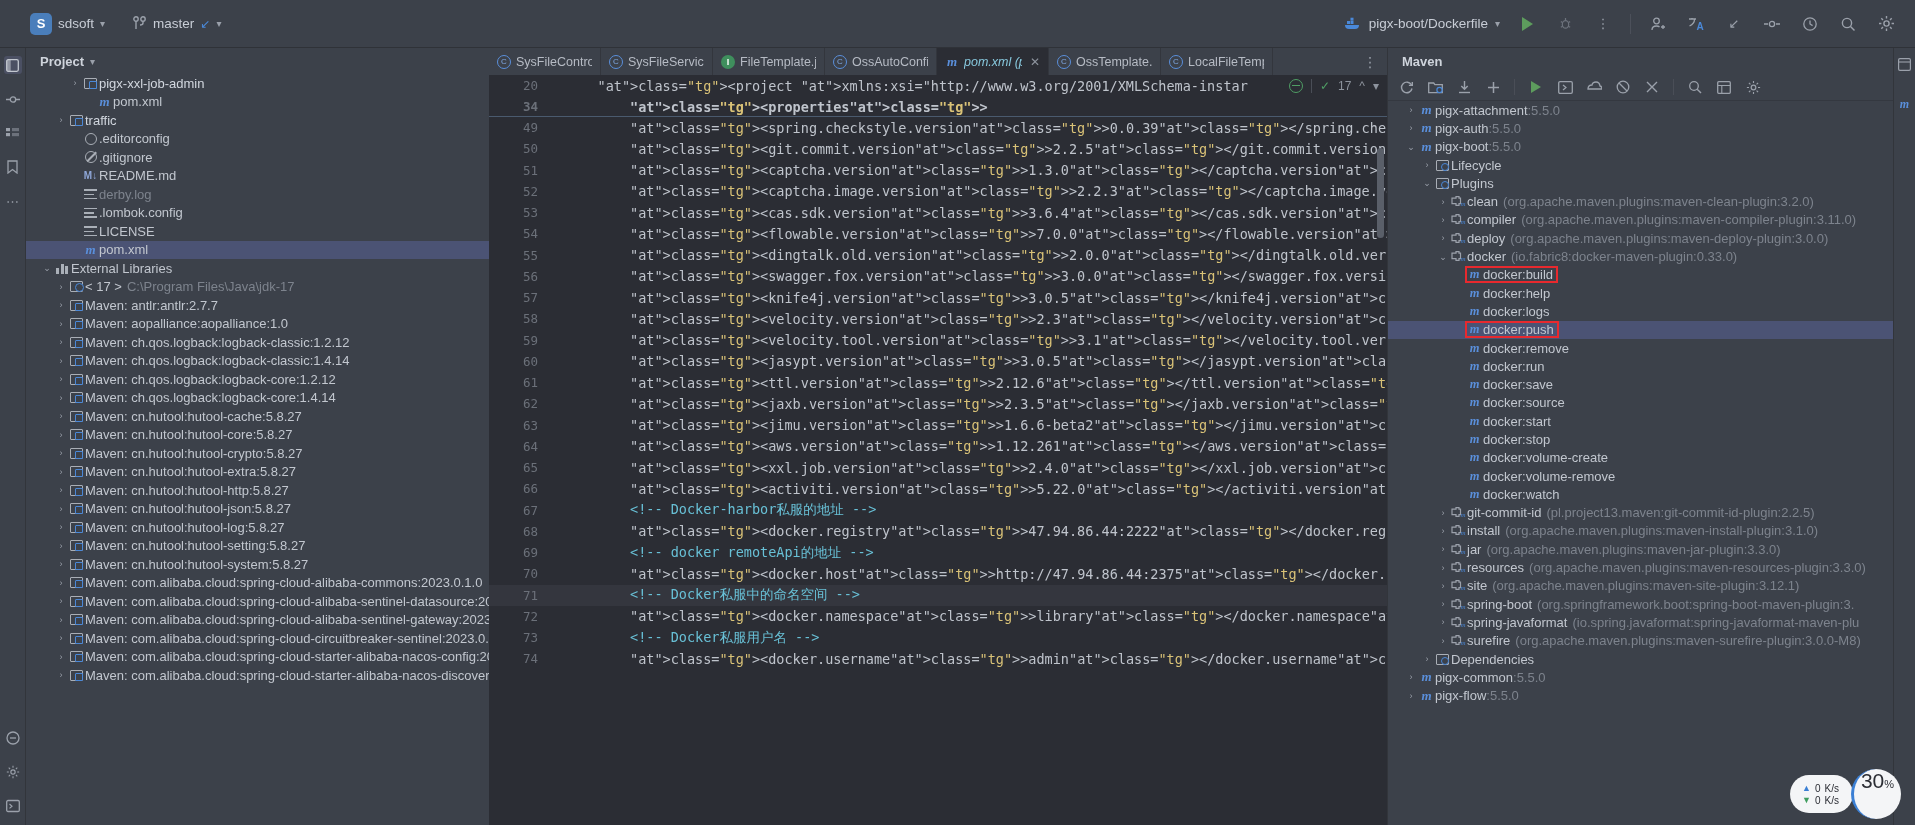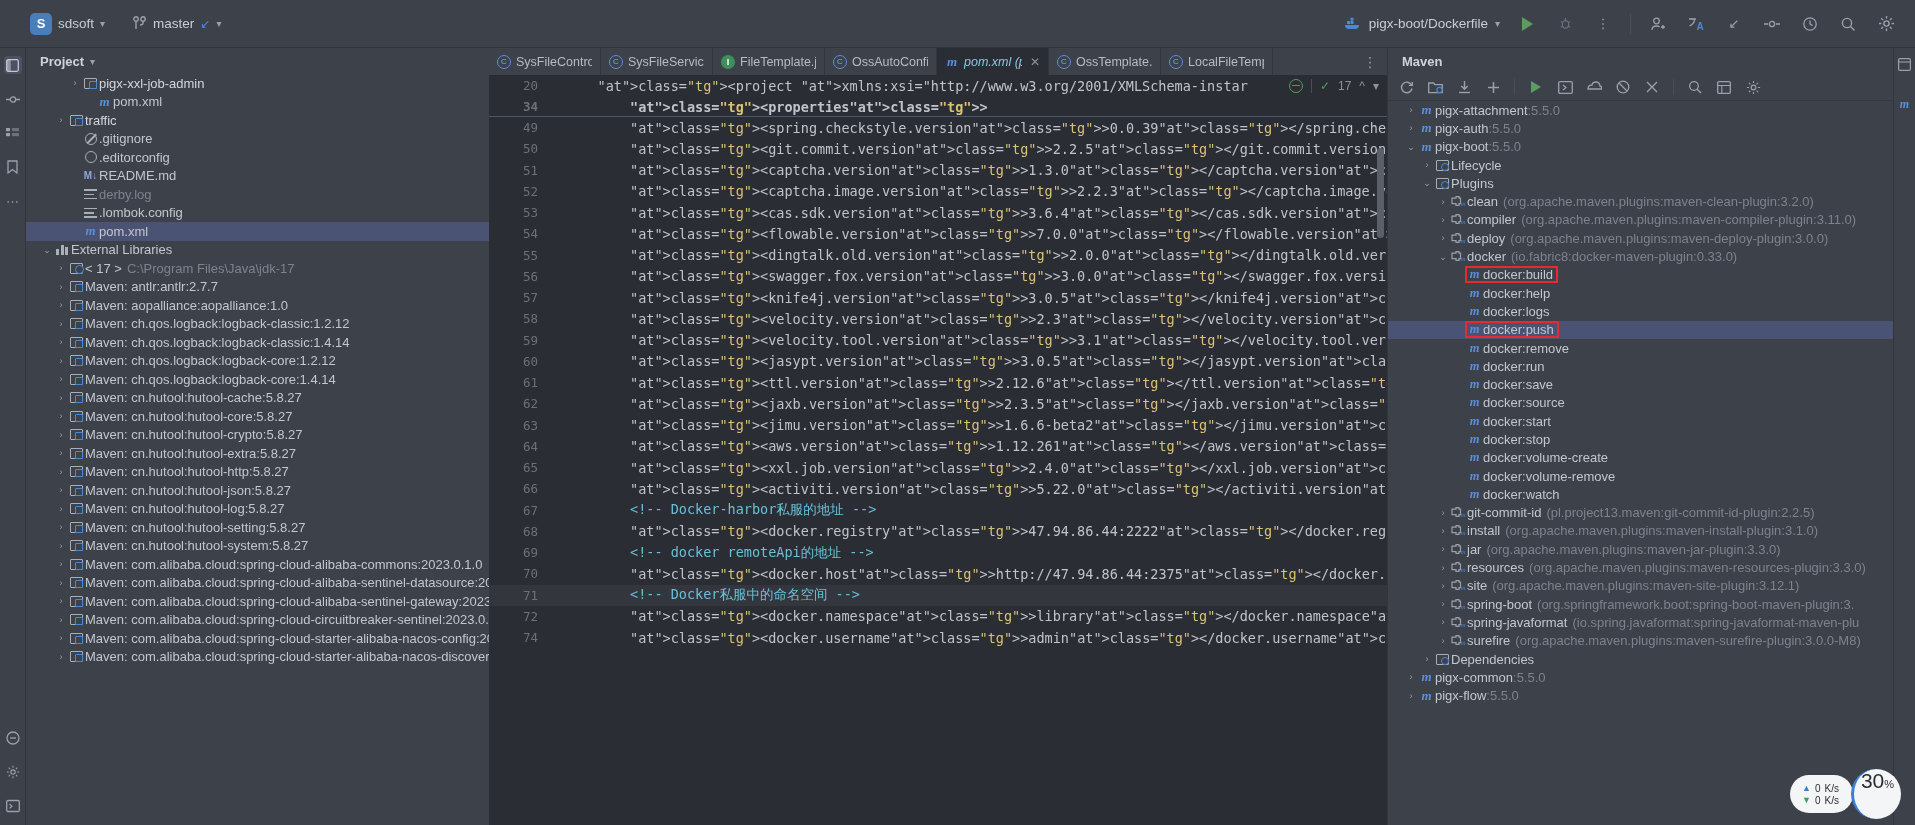--- a/index.html
+++ b/index.html
@@ -289,31 +289,31 @@
           <span class="arrow">›</span>
           <span class="ic">
             <span class="fldr"></span>
           </span>
           <span class="lbl bold">traffic</span>
         </div>
         <div class="row">
           <span style="width:42px;flex:0 0 42px"></span>
           <span class="arrow"></span>
           <span class="ic">
+            <span class="gear-s"></span>
+          </span>
+          <span class="lbl">.editorconfig</span>
+        </div>
+        <div class="row">
+          <span style="width:42px;flex:0 0 42px"></span>
+          <span class="arrow"></span>
+          <span class="ic">
             <span class="ban"></span>
           </span>
           <span class="lbl">.gitignore</span>
-        </div>
-        <div class="row">
-          <span style="width:42px;flex:0 0 42px"></span>
-          <span class="arrow"></span>
-          <span class="ic">
-            <span class="gear-s"></span>
-          </span>
-          <span class="lbl">.editorconfig</span>
         </div>
         <div class="row">
           <span style="width:42px;flex:0 0 42px"></span>
           <span class="arrow"></span>
           <span class="ic">
             <span class="md">M↓</span>
           </span>
           <span class="lbl">README.md</span>
         </div>
         <div class="row">
@@ -332,20 +332,32 @@
           <span style="width:42px;flex:0 0 42px"></span>
           <span class="arrow"></span>
           <span class="ic">
             <span class="lines">
               <i></i>
               <i></i>
               <i></i>
             </span>
           </span>
           <span class="lbl">.lombok.config</span>
+        </div>
+        <div class="row">
+          <span style="width:42px;flex:0 0 42px"></span>
+          <span class="arrow"></span>
+          <span class="ic">
+            <span class="lines">
+              <i></i>
+              <i></i>
+              <i></i>
+            </span>
+          </span>
+          <span class="lbl">LICENSE</span>
         </div>
         <div class="row sel">
           <span style="width:42px;flex:0 0 42px"></span>
           <span class="arrow"></span>
           <span class="ic">
             <span class="mvn-m">m</span>
           </span>
           <span class="lbl">pom.xml</span>
         </div>
         <div class="row">
@@ -616,20 +628,21 @@
         <div class="cline"><span class="ln">63</span><span class="gstripe"></span><span class="code">&nbsp;&nbsp;&nbsp;&nbsp;&nbsp;&nbsp;&nbsp;&nbsp;<span <span="" class="&lt;span">"at"</span>&gt;class</span>=<span class="av">"tg"</span>&gt;&lt;jimu.version<span <span="" class="&lt;span">"at"</span>&gt;class=<span class="av">"tg"</span>&gt;&gt;1.6.6-beta2<span <span="" class="&lt;span">"at"</span>&gt;class=<span class="av">"tg"</span>&gt;&lt;/jimu.version<span <span="" class="&lt;span">"at"</span>&gt;class=&gt;&gt;</div>
         <div class="cline"><span class="ln">64</span><span class="gstripe"></span><span class="code">&nbsp;&nbsp;&nbsp;&nbsp;&nbsp;&nbsp;&nbsp;&nbsp;<span <span="" class="&lt;span">"at"</span>&gt;class</span>=<span class="av">"tg"</span>&gt;&lt;aws.version<span <span="" class="&lt;span">"at"</span>&gt;class=<span class="av">"tg"</span>&gt;&gt;1.12.261<span <span="" class="&lt;span">"at"</span>&gt;class=<span class="av">"tg"</span>&gt;&lt;/aws.version<span <span="" class="&lt;span">"at"</span>&gt;class=<span class="av">"tg"</span>&gt;&gt;</div>
         <div class="cline"><span class="ln">65</span><span class="gstripe"></span><span class="code">&nbsp;&nbsp;&nbsp;&nbsp;&nbsp;&nbsp;&nbsp;&nbsp;<span <span="" class="&lt;span">"at"</span>&gt;class</span>=<span class="av">"tg"</span>&gt;&lt;xxl.job.version<span <span="" class="&lt;span">"at"</span>&gt;class=<span class="av">"tg"</span>&gt;&gt;2.4.0<span <span="" class="&lt;span">"at"</span>&gt;class=<span class="av">"tg"</span>&gt;&lt;/xxl.job.version<span <span="" class="&lt;span">"at"</span>&gt;class=&gt;&gt;</div>
         <div class="cline"><span class="ln">66</span><span class="gstripe"></span><span class="code">&nbsp;&nbsp;&nbsp;&nbsp;&nbsp;&nbsp;&nbsp;&nbsp;<span <span="" class="&lt;span">"at"</span>&gt;class</span>=<span class="av">"tg"</span>&gt;&lt;activiti.version<span <span="" class="&lt;span">"at"</span>&gt;class=<span class="av">"tg"</span>&gt;&gt;5.22.0<span <span="" class="&lt;span">"at"</span>&gt;class=<span class="av">"tg"</span>&gt;&lt;/activiti.version<span <span="" class="&lt;span">"at"</span>&gt;class=&gt;&gt;</div>
         <div class="cline"><span class="ln">67</span><span class="gstripe teal"></span><span class="code">&nbsp;&nbsp;&nbsp;&nbsp;&nbsp;&nbsp;&nbsp;&nbsp;<span class="cm">&lt;!-- Docker-harbor私服的地址 --&gt;</span></span></div>
         <div class="cline"><span class="ln">68</span><span class="gstripe teal"></span><span class="code">&nbsp;&nbsp;&nbsp;&nbsp;&nbsp;&nbsp;&nbsp;&nbsp;<span <span="" class="&lt;span">"at"</span>&gt;class</span>=<span class="av">"tg"</span>&gt;&lt;docker.registry<span <span="" class="&lt;span">"at"</span>&gt;class=<span class="av">"tg"</span>&gt;&gt;47.94.86.44:2222<span <span="" class="&lt;span">"at"</span>&gt;class=<span class="av">"tg"</span>&gt;&lt;/docker.registry&gt;class=&gt;&gt;</div>
         <div class="cline"><span class="ln">69</span><span class="gstripe teal"></span><span class="code">&nbsp;&nbsp;&nbsp;&nbsp;&nbsp;&nbsp;&nbsp;&nbsp;<span class="cm">&lt;!-- docker remoteApi的地址 --&gt;</span></span></div>
         <div class="cline"><span class="ln">70</span><span class="gstripe teal"></span><span class="code">&nbsp;&nbsp;&nbsp;&nbsp;&nbsp;&nbsp;&nbsp;&nbsp;<span <span="" class="&lt;span">"at"</span>&gt;class</span>=<span class="av">"tg"</span>&gt;&lt;docker.host<span <span="" class="&lt;span">"at"</span>&gt;class=<span class="av">"tg"</span>&gt;&gt;http://47.94.86.44:2375<span <span="" class="&lt;span">"at"</span>&gt;class=<span class="av">"tg"</span>&gt;&lt;/docker.host&gt;class=&gt;&gt;</div>
         <div class="cline hl"><span class="ln">71</span><span class="gstripe"></span><span class="code">&nbsp;&nbsp;&nbsp;&nbsp;&nbsp;&nbsp;&nbsp;&nbsp;<span class="cm">&lt;!-- Docker私服中的命名空间 --&gt;</span></span></div>
         <div class="cline"><span class="ln">72</span><span class="gstripe"></span><span class="code">&nbsp;&nbsp;&nbsp;&nbsp;&nbsp;&nbsp;&nbsp;&nbsp;<span <span="" class="&lt;span">"at"</span>&gt;class</span>=<span class="av">"tg"</span>&gt;&lt;docker.namespace<span <span="" class="&lt;span">"at"</span>&gt;class=<span class="av">"tg"</span>&gt;&gt;library<span <span="" class="&lt;span">"at"</span>&gt;class=<span class="av">"tg"</span>&gt;&lt;/docker.namespace<span <span="" class="&lt;span">"at"</span>&gt;class=&gt;&gt;</div>
+        <div class="cline"><span class="ln">73</span><span class="gstripe green"></span><span class="code">&nbsp;&nbsp;&nbsp;&nbsp;&nbsp;&nbsp;&nbsp;&nbsp;<span class="cm">&lt;!-- Docker私服用户名 --&gt;</span></span></div>
         <div class="cline"><span class="ln">74</span><span class="gstripe"></span><span class="code">&nbsp;&nbsp;&nbsp;&nbsp;&nbsp;&nbsp;&nbsp;&nbsp;<span <span="" class="&lt;span">"at"</span>&gt;class</span>=<span class="av">"tg"</span>&gt;&lt;docker.username<span <span="" class="&lt;span">"at"</span>&gt;class=<span class="av">"tg"</span>&gt;&gt;admin<span <span="" class="&lt;span">"at"</span>&gt;class=<span class="av">"tg"</span>&gt;&lt;/docker.username<span <span="" class="&lt;span">"at"</span>&gt;class=&gt;&gt;</div>
       </div>
     <div class="escroll" style="top:100px;height:90px;"></div>
   </div>
 
   <div class="maven">
     <div class="mv-head">
       <span class="mv-title">Maven</span>
 
     </div>

